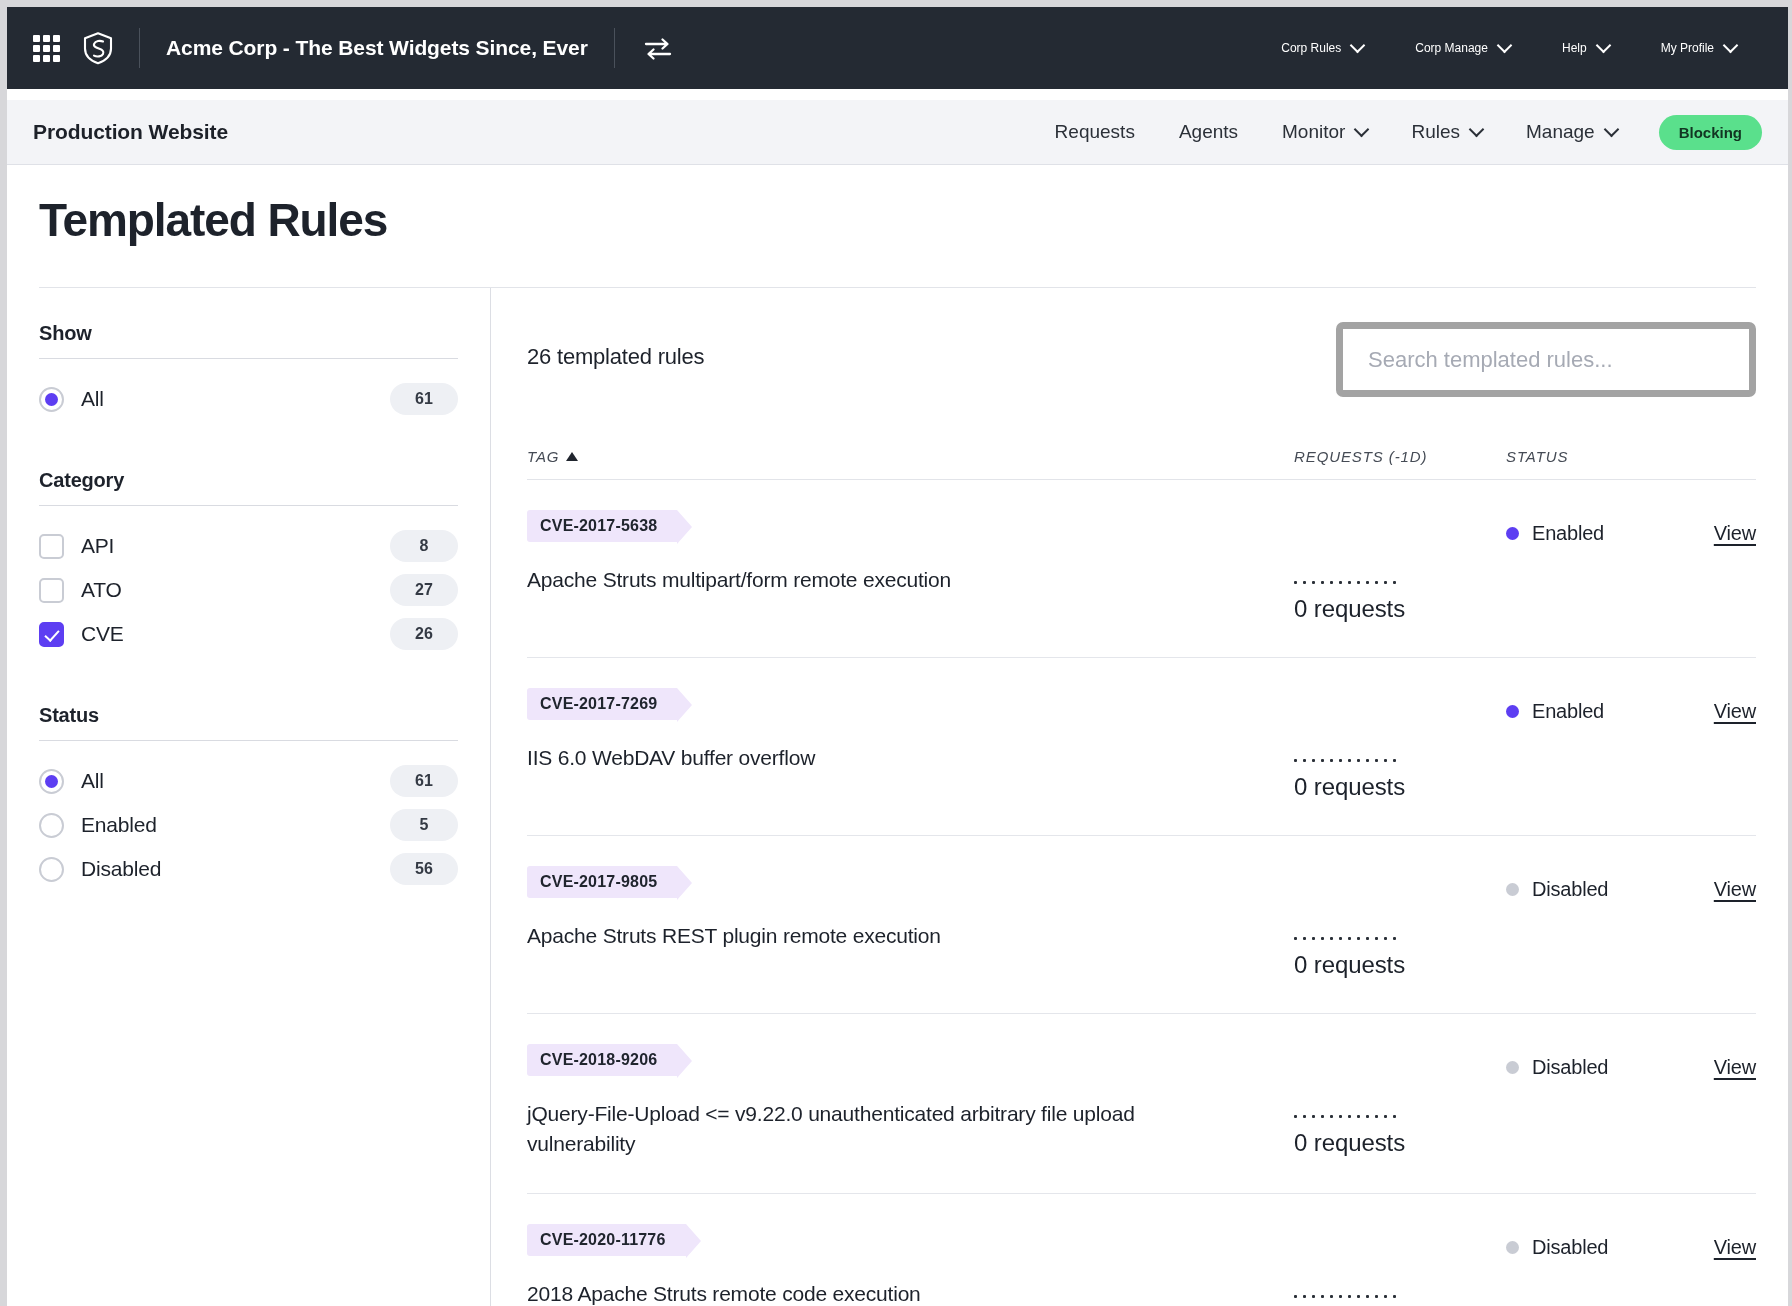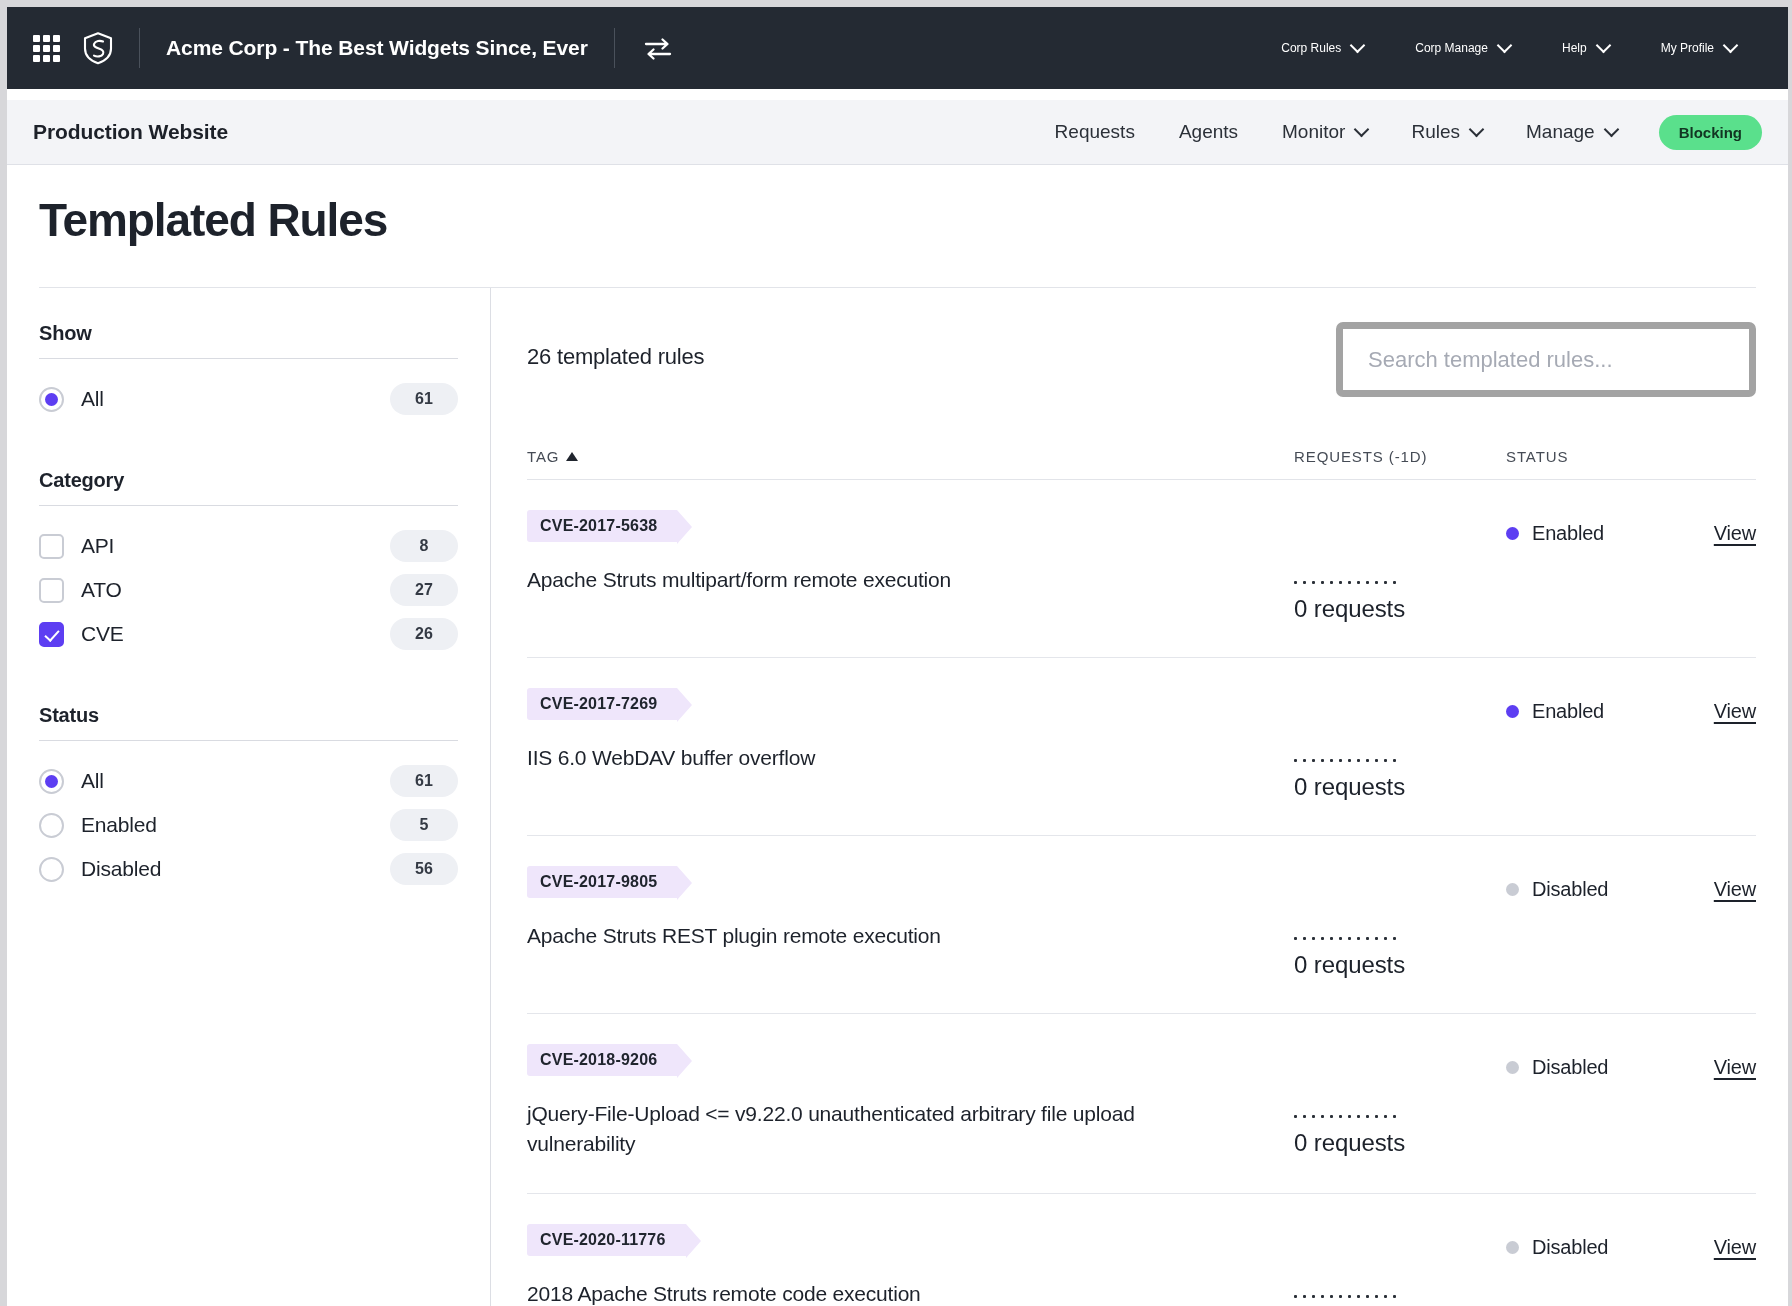--- a/index.html
+++ b/index.html
@@ -201,20 +201,21 @@
   .search-box input::placeholder { color: #a6aab4; }
 
   .thead {
     display: flex; align-items: flex-end;
     padding-top: 36px; padding-bottom: 14px;
     border-bottom: 1px solid #e2e4e9;
   }
   .th {
     font-size: 15px; letter-spacing: 0.9px; color: #454b55;
     text-transform: uppercase;
+    font-style: italic;
   }
   .th-tag { flex: 1 1 auto; display: flex; align-items: center; gap: 7px; }
   .sort-arrow {
     width: 0; height: 0;
     border-left: 6px solid transparent;
     border-right: 6px solid transparent;
     border-bottom: 9px solid #20252e;
     display: inline-block;
   }
   .th-req { flex: 0 0 212px; }

